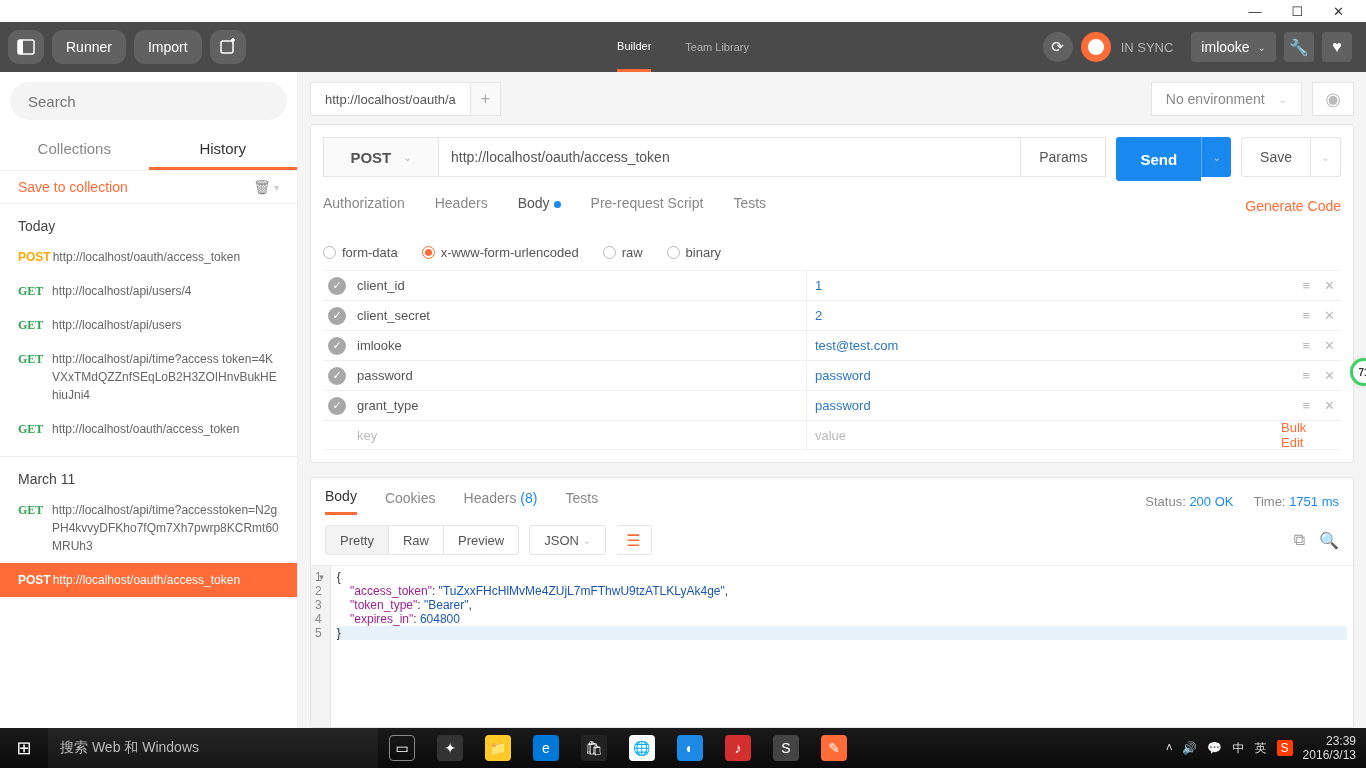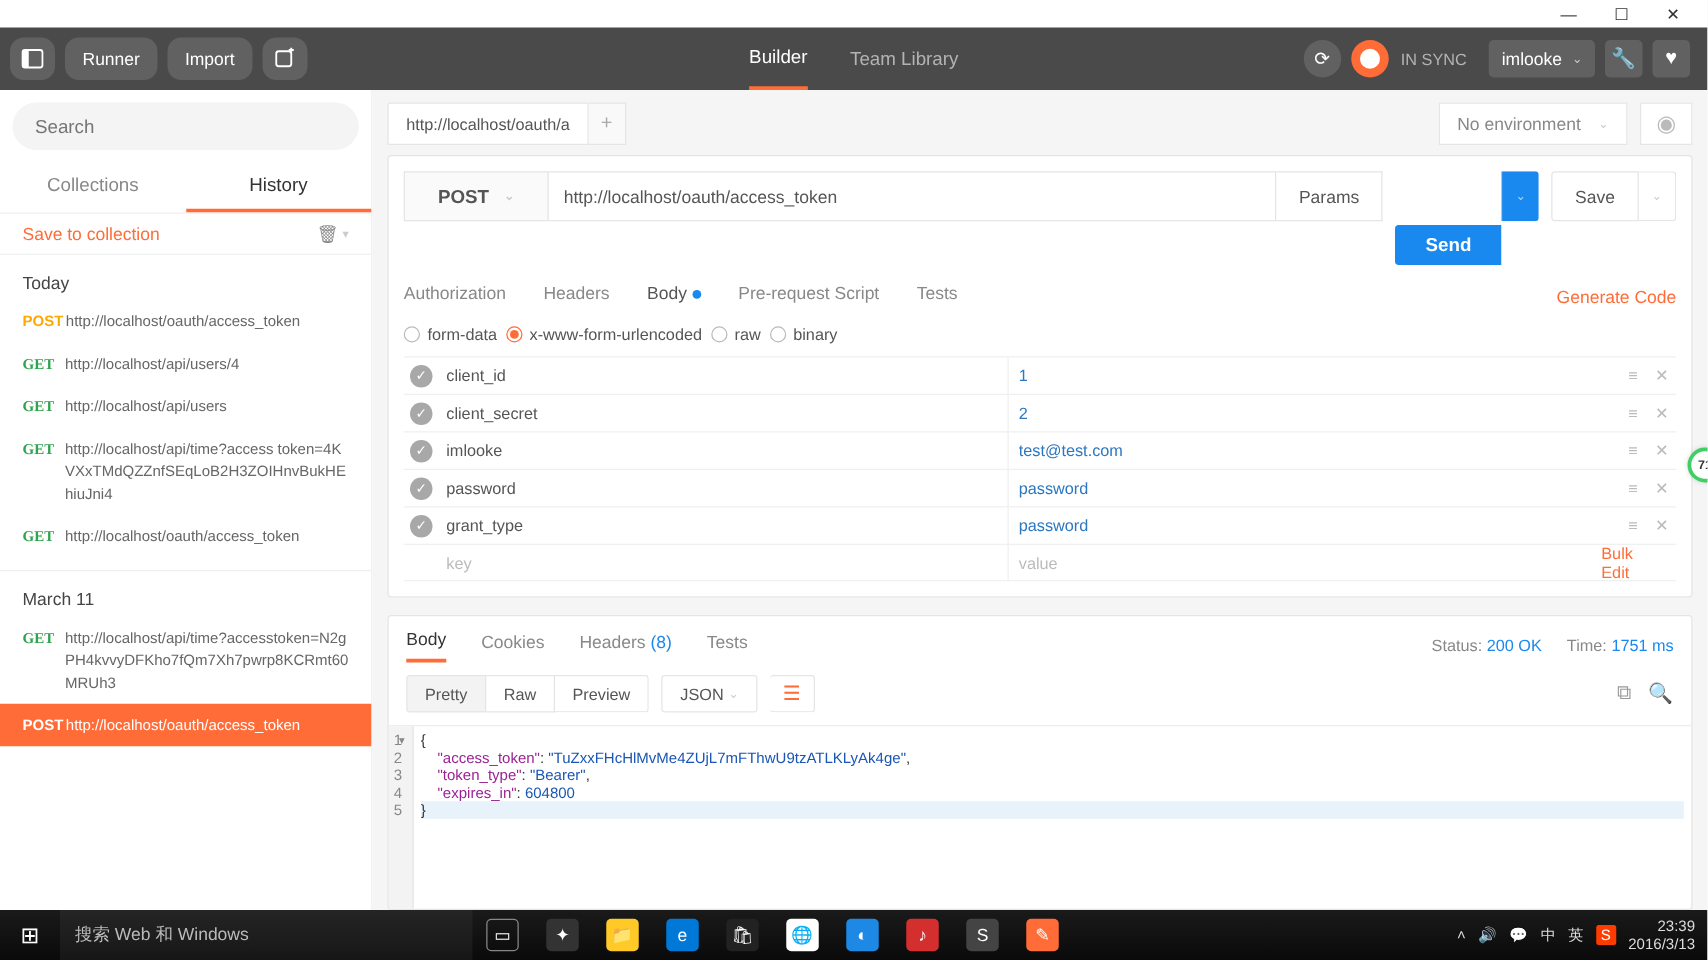--- a/index.html
+++ b/index.html
@@ -3,21 +3,21 @@
 <meta charset="utf-8">
 <style>
 * { margin:0; padding:0; box-sizing:border-box; font-family:"Segoe UI","Helvetica Neue",Arial,sans-serif; }
 body { width:1366px; height:768px; background:#fff; overflow:hidden; position:relative; }
 .window-controls { position:absolute; top:0; right:0; height:22px; display:flex; align-items:center; gap:30px; padding-right:22px; font-size:13px; color:#333;}
 .window-controls span { cursor:default; }
 .topbar { position:absolute; top:22px; left:0; right:0; height:50px; background:#4a4a4a; display:flex; align-items:center; }
 .tb-btn { height:34px; background:#616161; color:#fff; font-size:14px; display:flex; align-items:center; justify-content:center; border-radius:11px; margin-left:8px; padding:0 14px; }
 .tb-icon { width:36px; padding:0; }
 .tb-center { position:absolute; left:50%; transform:translateX(-50%); display:flex; gap:34px; height:100%; align-items:center; }
-.tb-link { color:#b3b3b3; font-size:15px; height:100%; display:flex; align-items:center; }
+.tb-link { color:#b3b3b3; font-size:11px; height:100%; display:flex; align-items:center; }
 .tb-link.active { color:#fff; border-bottom:3px solid #ff6c37; }
 .tb-right { margin-left:auto; display:flex; align-items:center; gap:8px; padding-right:14px; }
 .sync-circle { width:30px; height:30px; border-radius:50%; background:#ff6c37; display:flex; align-items:center; justify-content:center; }
 .sync-circle-inner { width:16px; height:16px; border-radius:50%; background:#fff; }
 .gear-circle { width:30px; height:30px; border-radius:50%; background:#616161; display:flex; align-items:center; justify-content:center; color:#fff; font-size:15px;}
 .tb-sync-label { color:#b3b3b3; font-size:13px; margin-left:2px; margin-right:10px;}
 .user-pill { background:#616161; color:#fff; font-size:14px; height:30px; border-radius:4px; display:flex; align-items:center; padding:0 10px; gap:8px;justify-content:center;}
 .chev { color:#ccc; font-size:10px;}
 .heart { color:#fff; width:30px; height:30px; background:#616161; border-radius:4px; display:flex; align-items:center; justify-content:center; font-size:16px;}
 
@@ -47,32 +47,32 @@
 .add-tab { width:30px; height:34px; border:1px solid #e5e5e5; border-left:none; background:#f9f9f9; display:flex; align-items:center; justify-content:center; color:#aaa; font-size:16px;}
 .tab-right { margin-left:auto; display:flex; gap:10px; align-items:center;}
 .env-pill { background:#fff; border:1px solid #e5e5e5; height:34px; display:flex; align-items:center; padding:0 14px; font-size:14px; color:#888; gap:14px;}
 .eye-pill { background:#fff; border:1px solid #e5e5e5; height:34px; width:42px; display:flex; align-items:center; justify-content:center; color:#bbb; font-size:18px;}
 
 .req-panel { background:#fff; border:1px solid #e5e5e5; margin-top:8px; padding:12px; border-radius:3px;}
 .urlrow { display:flex; gap:0;}
 .method-btn { border:1px solid #e5e5e5; background:#fafafa; height:40px; width:116px; display:flex; align-items:center; justify-content:center; font-weight:bold; color:#555; font-size:15px; gap:12px;}
 .url-input { border:1px solid #e5e5e5; border-left:none; height:40px; flex:1; padding:0 12px; font-size:14px; color:#555; display:flex; align-items:center;}
 .params-btn { border:1px solid #e5e5e5; border-left:none; height:40px; padding:0 18px; display:flex; align-items:center; color:#555; font-size:14px;}
-.send-btn { background:#1989f0; color:#fff; height:32px; display:flex; align-items:center; padding:0 24px; font-weight:600; font-size:15px; margin-left:10px; border-radius:3px 0 0 3px;margin-top:43px;}
+.send-btn { background:#1989f0; color:#fff; height:44px; display:flex; align-items:center; padding:0 24px; font-weight:600; font-size:15px; margin-left:10px; border-radius:3px 0 0 3px;}
 .send-dd { background:#1989f0; color:#fff; height:40px; width:30px; display:flex; align-items:center; justify-content:center; border-left:1px solid rgba(255,255,255,.3); border-radius:0 3px 3px 0;}
 .save-btn { border:1px solid #e5e5e5; height:40px; padding:16px 18px; display:flex; align-items:center; color:#555; font-size:14px; margin-left:10px; border-radius:3px 0 0 3px;}
 .save-dd { border:1px solid #e5e5e5; border-left:none; height:40px; width:30px; display:flex; align-items:center; justify-content:center; color:#aaa; border-radius:0 3px 3px 0;}
 
 .req-subtabs { display:flex; gap:30px; margin-top:14px; align-items:center;}
 .rsub { color:#888; font-size:14px; padding-bottom:6px;}
 .rsub.active { color:#555; }
 .rsub .dot { width:7px; height:7px; background:#1989f0; border-radius:50%; display:inline-block; margin-left:4px; vertical-align:middle;}
 .gen-code { margin-left:auto; color:#ff6c37; font-size:14px;}
 
-.body-types { display:flex; gap:7px; margin-top:12px; align-items:center; font-size:13px; color:#555;}
+.body-types { display:flex; gap:24px; margin-top:28px; align-items:center; font-size:13px; color:#555;}
 .radio { width:13px; height:13px; border:1px solid #bbb; border-radius:50%; display:inline-block; position:relative;}
 .radio.on { border-color:#ff6c37; }
 .radio.on::after { content:""; position:absolute; inset:2px; background:#ff6c37; border-radius:50%;}
 .bt-label { display:flex; align-items:center; gap:6px;}
 
 .kv-table { margin-top:10px;}
 .kv-row { display:flex; align-items:center; border-top:1px solid #f0f0f0; height:30px;}
 .kv-row:last-child { border-bottom:1px solid #f0f0f0;}
 .kv-check { width:28px; display:flex; justify-content:center;}
 .check-circle { width:18px; height:18px; border-radius:50%; background:#a8a8a8; color:#fff; font-size:11px; display:flex; align-items:center; justify-content:center;}

